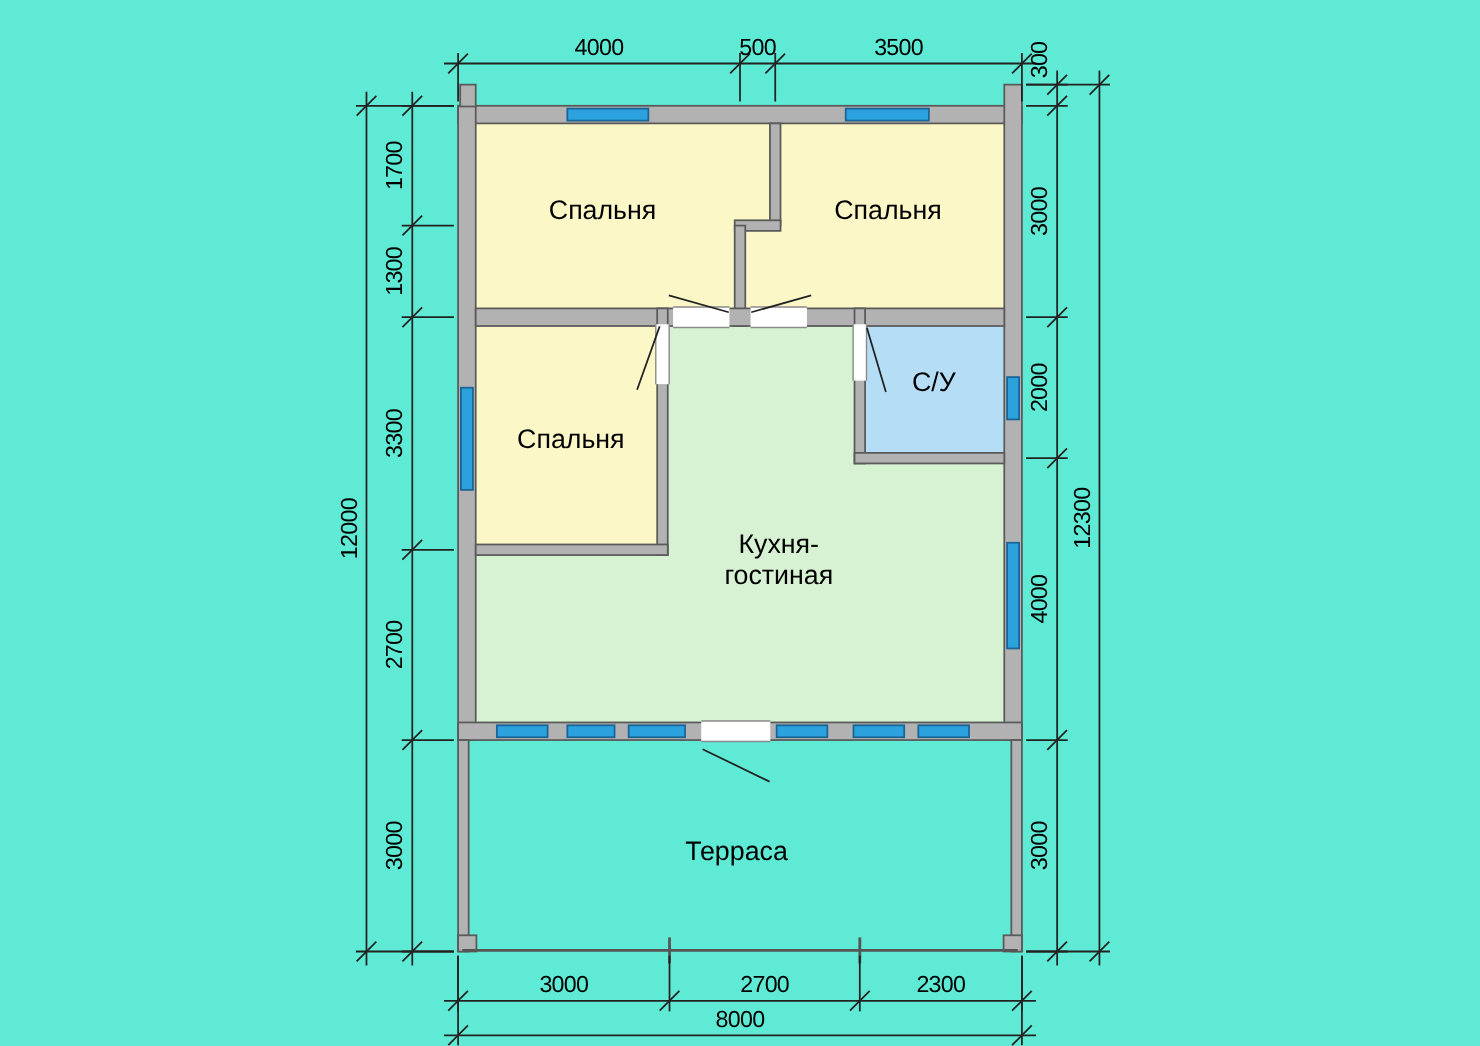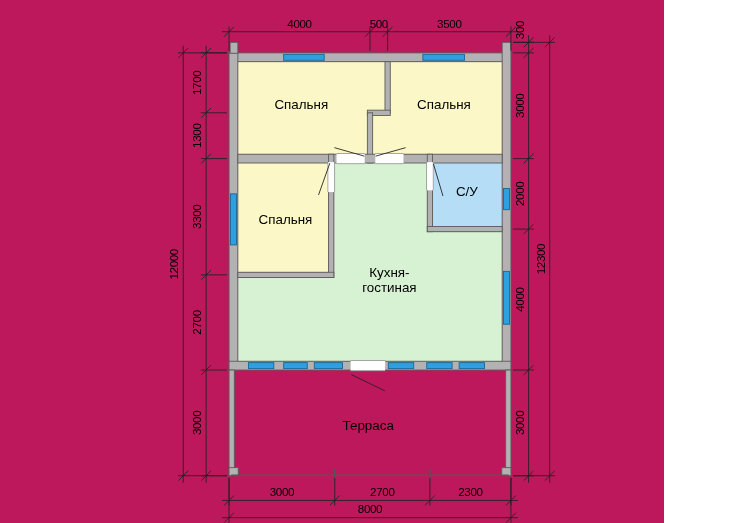--- a/index.html
+++ b/index.html
@@ -1,16 +1,16 @@
 <!DOCTYPE html>
 <html><head>
 <meta charset="utf-8">
 <style>
   html,body{margin:0;padding:0;background:#ffffff;}
-  #stage{width:664px;height:523px;position:relative;background:#be185d;overflow:hidden;}
+  #stage{width:740px;height:523px;position:relative;background:#5eead4;overflow:hidden;}
   svg text{font-family:"Liberation Sans","DejaVu Sans",sans-serif;fill:#000;}
   .room-label{font-size:380px;}
   .dim-text{font-size:330px;letter-spacing:-10px;}
 </style>
 </head>
 <body>
 
 <div id="stage">
   <div id="plan-canvas"><svg viewBox="-6500 -1500 21000 14840" width="740" height="523">
         <g>

